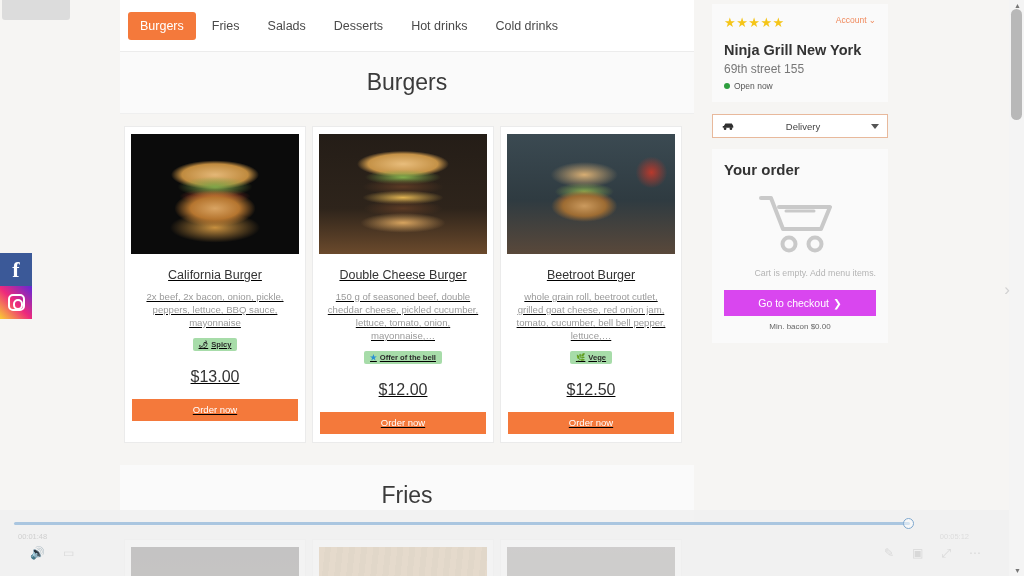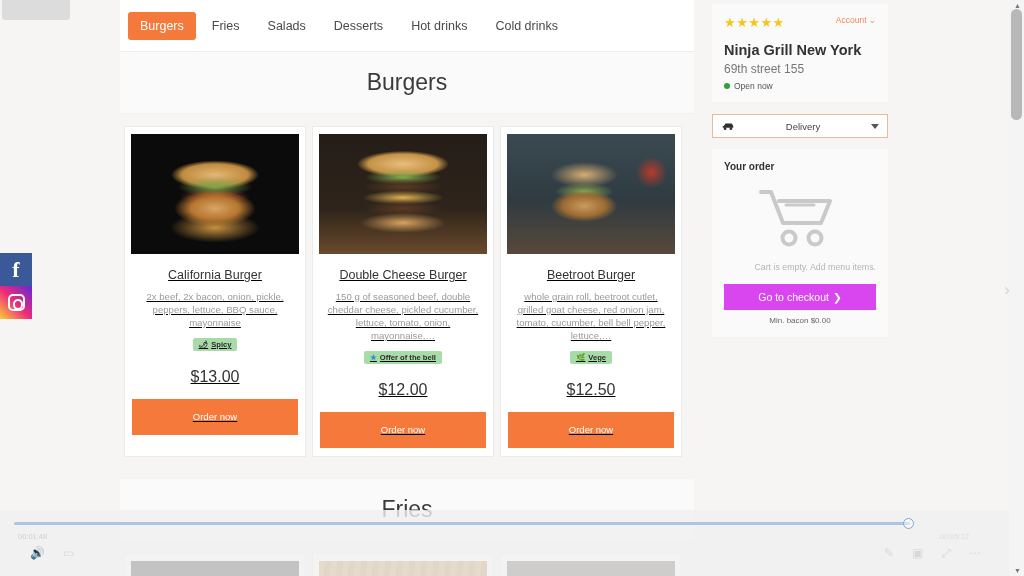--- a/index.html
+++ b/index.html
@@ -59,21 +59,21 @@
     font-size: 9.6px; color: #9a9a9a; line-height: 1.35;
     text-align: center; padding: 9px 12px 0; min-height: 44px;
   }
   .badge {
     display: inline-flex; align-items: center; gap: 3px;
     background: #a7dca9; color: #2b2b2b; font-size: 7.6px; font-weight: bold;
     padding: 2px 6px; border-radius: 2px; margin-top: 8px; white-space: nowrap;
   }
   .card-price { font-size: 16px; color: #333; margin-top: 17px; }
   .order-btn {
-    width: 166px; height: 36px; margin: 13px 0 8px; background: #f4793b;
+    width: 166px; height: 22px; margin: 13px 0 8px; background: #f4793b;
     color: #fff; font-size: 9.5px; display: flex; align-items: center;
     justify-content: center; cursor: pointer; border: none;
     font-family: "Liberation Sans", sans-serif;
   }
 
   
   .sidebar { position: absolute; left: 712px; top: 4px; width: 176px; }
   .panel { background: #fafafa; padding: 11px 12px; }
   .stars { color: #f5c518; font-size: 13px; letter-spacing: 0.5px; }
   .account { color: #f08a5d; font-size: 8.5px; float: right; cursor: pointer; }
@@ -85,21 +85,21 @@
 
   .delivery {
     margin-top: 12px; background: #fff; border: 1px solid #e8b99c;
     height: 24px; display: flex; align-items: center; padding: 0 8px;
     cursor: pointer; gap: 8px; text-align: center;
   }
   .delivery-label { font-size: 9.5px; color: #444; flex: 1; }
   .caret { width: 0; height: 0; border-left: 4px solid transparent; border-right: 4px solid transparent; border-top: 5px solid #555; }
 
   .order-panel { margin-top: 11px; background: #fafafa; padding: 12px; }
-  .order-title { font-size: 10px; font-weight: bold; color: #333; }
+  .order-title { font-size: 15px; font-weight: bold; color: #333; }
   .cart-wrap { display: flex; justify-content: center; margin-top: 14px; }
   .cart-empty { text-align: right; font-size: 8.8px; color: #b4b4b4; margin-top: 12px; }
   .checkout {
     margin-top: 12px; width: 100%; height: 26px; background: #d946ef; color: #fff;
     font-size: 10.5px; display: flex; align-items: center; justify-content: center;
     gap: 4px; border: none; cursor: pointer; font-family: "Liberation Sans", sans-serif;
   }
   .min-order { text-align: center; font-size: 8px; color: #666; margin-top: 6px; }
 
   

